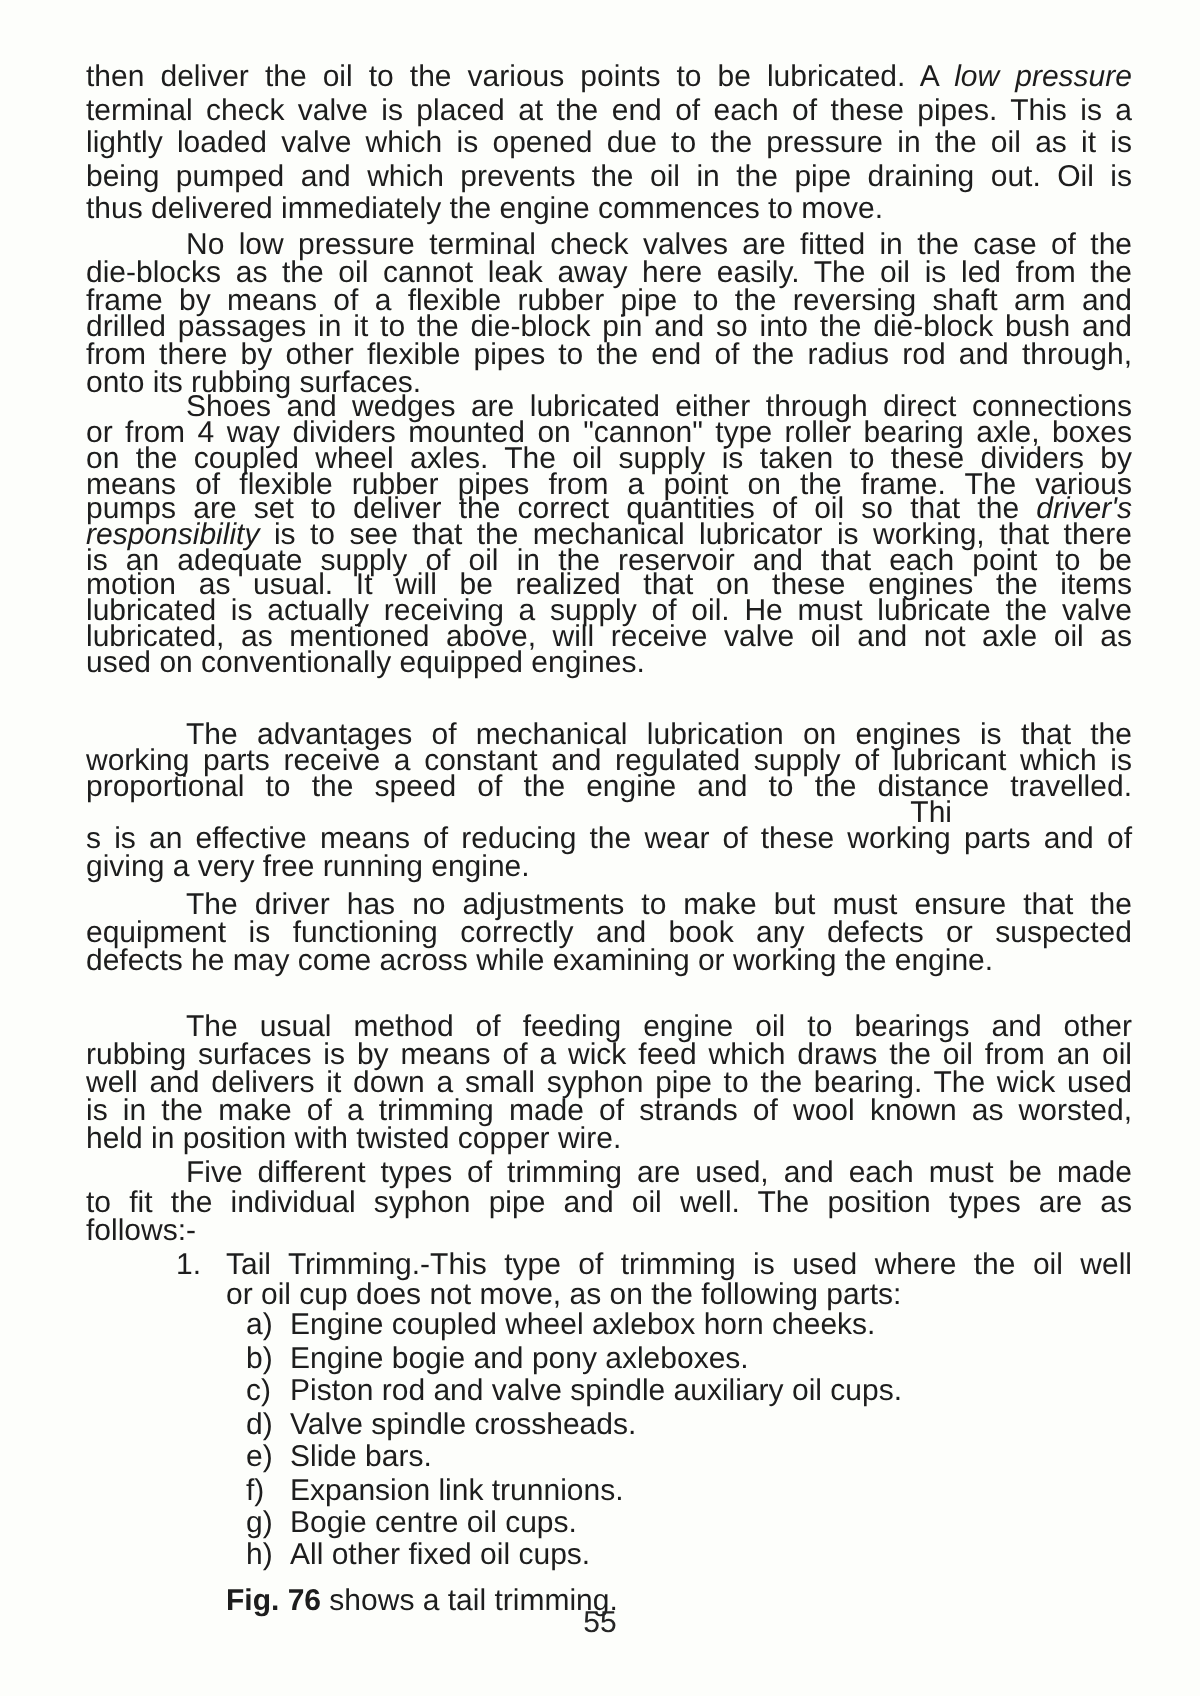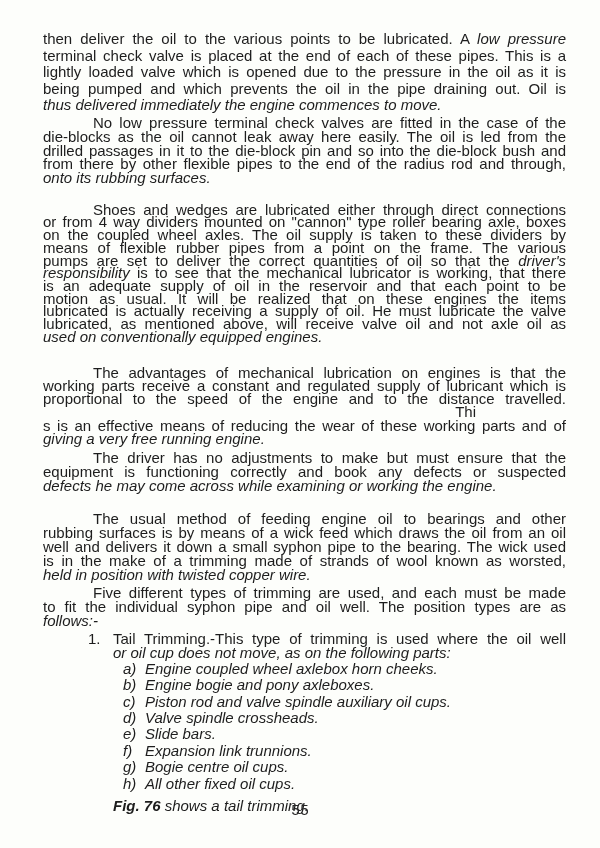--- a/index.html
+++ b/index.html
@@ -5,60 +5,61 @@
   html,body{margin:0;padding:0;}
   body{width:600px;height:848px;overflow:hidden;background:#fdfefb;}
   .page{position:relative;width:600px;height:848px;background:#fdfefb;}
   .body-col{
     position:absolute;left:43px;top:31px;width:523px;
     font-family:"Liberation Sans",sans-serif;
     font-size:15px;color:#1d1d1d;
   }
   .block{margin:0;padding:0;}
   .line{position:relative;text-align:justify;text-align-last:justify;white-space:normal;}
-  .line.l{text-align:center;text-align-last:left;font-style:italic;}
+  .line.l{text-align:center;text-align-last:left;}
   .line.r{text-align:right;text-align-last:right;padding-right:90px;}
   .line.first{text-indent:50px;}
   .marker{position:absolute;top:0;}
   .m-num{left:-25px;}
   .m-letter{left:-22px;}
   .it{font-style:italic;}
   .bo{font-weight:bold;}
   
   .b-p1{line-height:16.6px;margin-top:0;}
   .b-p2{line-height:13.7px;margin-top:2.3px;}
-  .b-p3{line-height:12.7px;margin-top:19px;}
+  .b-p3{line-height:12.7px;margin-top:0;}
   .b-p4{line-height:13.2px;margin-top:22.3px;}
   .b-p5{line-height:14px;margin-top:6px;}
   .b-p6{line-height:14.1px;margin-top:19px;}
   .b-p7{line-height:14.2px;margin-top:3.2px;}
   .b-item1{line-height:14.3px;margin-top:3.4px;padding-left:70px;}
   .b-sublist{line-height:16.4px;margin-top:0.5px;padding-left:102px;}
   .b-fig{line-height:15px;margin-top:6px;padding-left:70px;}
   .pagenum{
     position:absolute;left:0;top:803px;width:600px;
-    text-align:center;font-family:Liberation Mono, monospace;
+    text-align:center;font-family:Liberation Sans, sans-serif;
     font-size:15px;color:#262626;
   }
 </style>
 </head>
 <body style="background: rgb(253, 254, 251);">
 
 <div class="page">
   <div class="body-col" id="page-body" style="color: rgb(29, 29, 29);">
       <div class="block b-p1">
         <div class="line "><span>then deliver the oil to the various points to be lubricated. A </span><span class="it">low pressure</span></div>
         <div class="line "><span>terminal check valve is placed at the end of each of these pipes. This is a</span></div>
         <div class="line "><span>lightly loaded valve which is opened due to the pressure in the oil as it is</span></div>
         <div class="line "><span>being pumped and which prevents the oil in the pipe draining out. Oil is</span></div>
         <div class="line l"><span>thus delivered immediately the engine commences to move.</span></div>
       </div>
       <div class="block b-p2">
         <div class="line  first"><span>No low pressure terminal check valves are fitted in the case of the</span></div>
         <div class="line "><span>die-blocks as the oil cannot leak away here easily. The oil is led from the</span></div>
+        <div class="line "><span>frame by means of a flexible rubber pipe to the reversing shaft arm and</span></div>
         <div class="line "><span>drilled passages in it to the die-block pin and so into the die-block bush and</span></div>
         <div class="line "><span>from there by other flexible pipes to the end of the radius rod and through,</span></div>
         <div class="line l"><span>onto its rubbing surfaces.</span></div>
       </div>
       <div class="block b-p3">
         <div class="line  first"><span>Shoes and wedges are lubricated either through direct connections</span></div>
         <div class="line "><span>or from 4 way dividers mounted on "cannon" type roller bearing axle, boxes</span></div>
         <div class="line "><span>on the coupled wheel axles. The oil supply is taken to these dividers by</span></div>
         <div class="line "><span>means of flexible rubber pipes from a point on the frame. The various</span></div>
         <div class="line "><span>pumps are set to deliver the correct quantities of oil so that the </span><span class="it">driver's</span></div>

